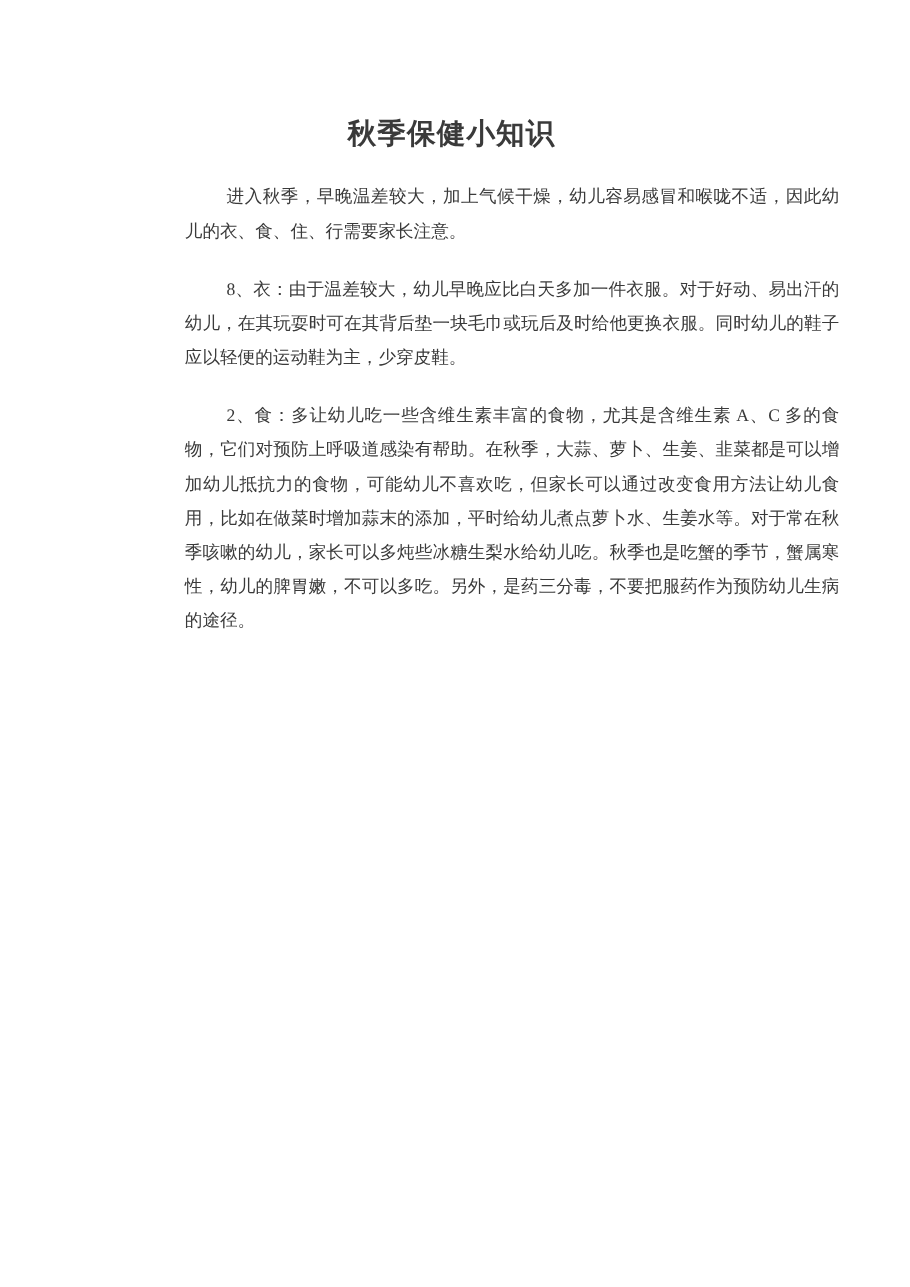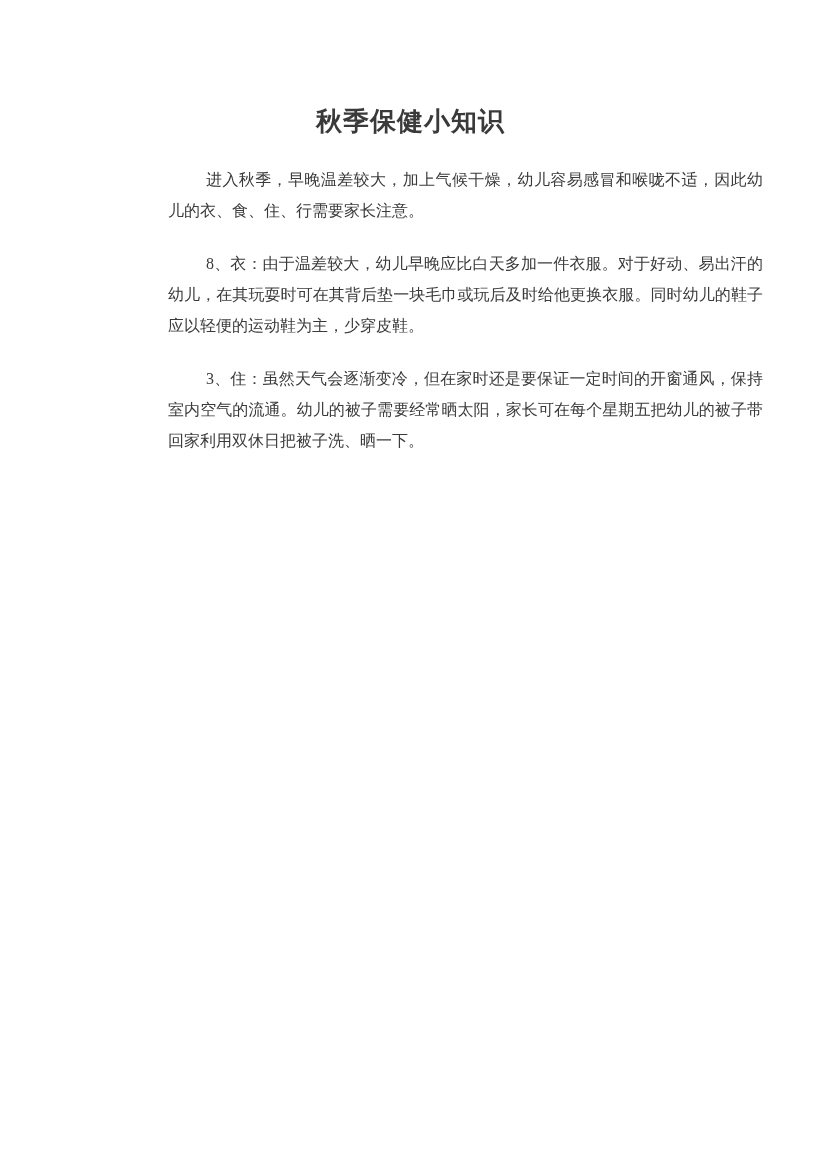--- a/index.html
+++ b/index.html
@@ -40,15 +40,15 @@
   }
 </style>
 </head>
 <body>
 
 <div class="page" style="color: rgb(58, 58, 58); background: rgb(255, 255, 255);">
   <h1 class="doc-title">秋季保健小知识</h1>
   <div class="para-list">
       <p class="para">进入秋季，早晚温差较大，加上气候干燥，幼儿容易感冒和喉咙不适，因此幼儿的衣、食、住、行需要家长注意。</p>
       <p class="para">8、衣：由于温差较大，幼儿早晚应比白天多加一件衣服。对于好动、易出汗的幼儿，在其玩耍时可在其背后垫一块毛巾或玩后及时给他更换衣服。同时幼儿的鞋子应以轻便的运动鞋为主，少穿皮鞋。</p>
-      <p class="para">3、住：虽然天气会逐渐变冷，但在家时还是要保证一定时间的开窗通风，保持室内空气的流通。幼儿的被子需要经常晒太阳，家长可在每个星期五把幼儿的被子带回家利用双休日把被子洗、晒一下。</p>
+      <p class="para">2、食：多让幼儿吃一些含维生素丰富的食物，尤其是含维生素 A、C 多的食物，它们对预防上呼吸道感染有帮助。在秋季，大蒜、萝卜、生姜、韭菜都是可以增加幼儿抵抗力的食物，可能幼儿不喜欢吃，但家长可以通过改变食用方法让幼儿食用，比如在做菜时增加蒜末的添加，平时给幼儿煮点萝卜水、生姜水等。对于常在秋季咳嗽的幼儿，家长可以多炖些冰糖生梨水给幼儿吃。秋季也是吃蟹的季节，蟹属寒性，幼儿的脾胃嫩，不可以多吃。另外，是药三分毒，不要把服药作为预防幼儿生病的途径。</p>
     </div>
 </div>
 
 </body></html>

